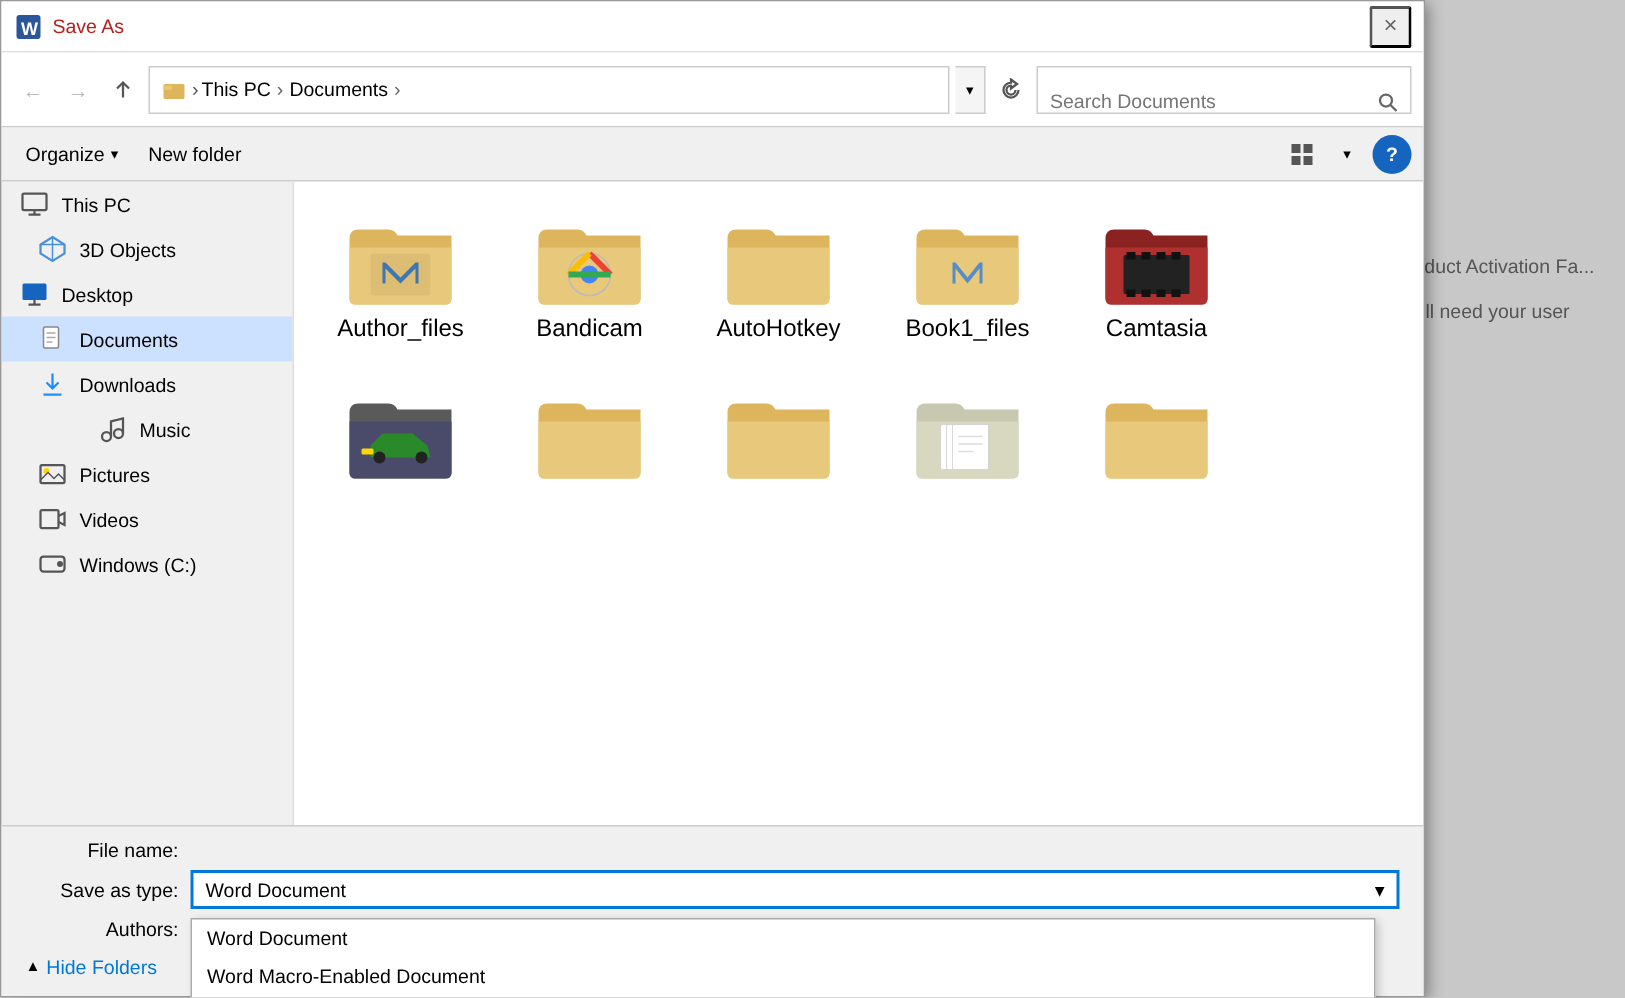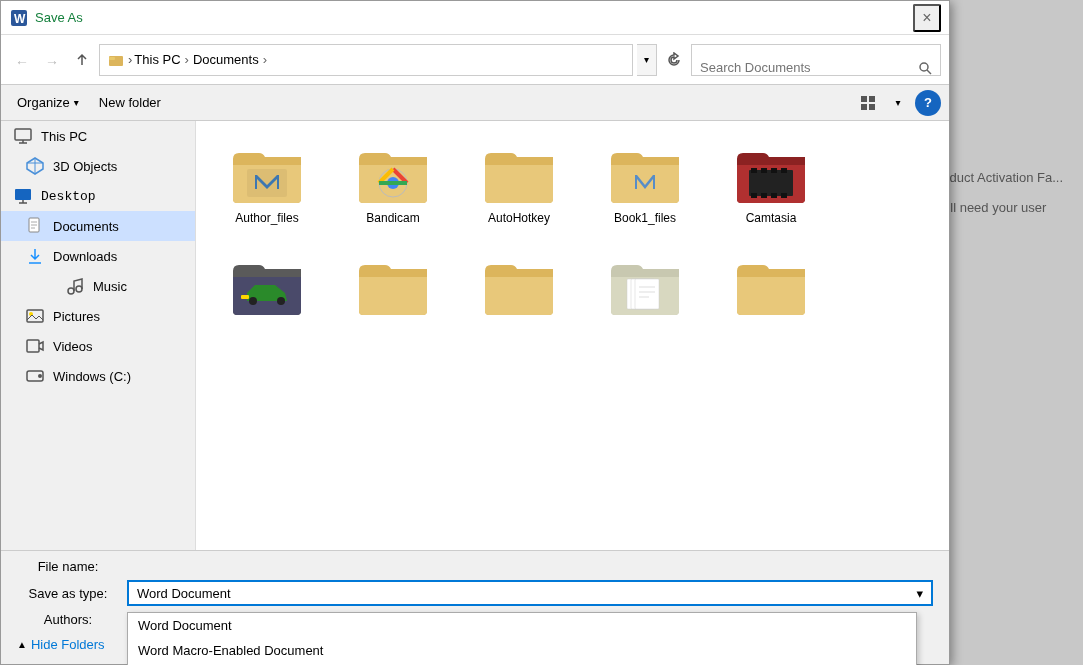--- a/index.html
+++ b/index.html
@@ -52,21 +52,21 @@
       border-bottom: 1px solid #ddd;
       flex-shrink: 0;
     }
     .title-bar-icon {
       width: 20px;
       height: 20px;
       margin-right: 6px;
     }
     .title-bar-title {
       font-size: 13px;
-      color: #15803d;
+      color: #b91c1c;
       flex: 1;
     }
     .title-bar-close {
       width: 28px;
       height: 28px;
       display: flex;
       align-items: center;
       justify-content: center;
       cursor: pointer;
       font-size: 16px;
@@ -262,41 +262,41 @@
       display: flex;
       flex-direction: column;
       align-items: center;
       padding: 8px;
       cursor: pointer;
       border-radius: 2px;
       gap: 6px;
     }
 
     .file-label {
-      font-size: 12px;
+      font-size: 16px;
       text-align: center;
       color: #000;
       word-break: break-word;
     }
 
     
     .bottom-form {
       background: #f0f0f0;
       border-top: 1px solid #ccc;
       padding: 8px 16px;
       flex-shrink: 0;
     }
     .form-row {
       display: flex;
       align-items: center;
       margin-bottom: 6px;
     }
     .form-label {
       width: 110px;
-      text-align: center;
+      text-align: right;
       font-size: 13px;
       padding-right: 8px;
       flex-shrink: 0;
     }
     .form-input {
       flex: 1;
       height: 26px;
       border: 1px solid #aaa;
       background: #fff;
       padding: 0 8px;
@@ -449,21 +449,21 @@
       </div>
 
       <div class="sidebar-item" style="padding-left:24px;">
         <svg class="sidebar-icon" viewBox="0 0 20 20">
           <path d="M10 2L18 7V13L10 18L2 13V7Z" fill="none" stroke="#4a90d9" stroke-width="1.5"></path>
           <path d="M10 2L10 18M2 7L18 7" stroke="#4a90d9" stroke-width="1"></path>
         </svg>
         <span>3D Objects</span>
       </div>
 
-      <div class="sidebar-item" style="font-family:Liberation Mono, monospace;">
+      <div class="sidebar-item" style="">
         <svg class="sidebar-icon" viewBox="0 0 20 20">
           <rect x="2" y="3" width="16" height="11" rx="1" fill="#1565c0"></rect>
           <line x1="6" y1="17" x2="14" y2="17" stroke="#555" stroke-width="1.5"></line>
           <line x1="10" y1="14" x2="10" y2="17" stroke="#555" stroke-width="1.5"></line>
         </svg>
         <span>Desktop</span>
       </div>
 
       <div class="sidebar-item active" style="padding-left:24px;">
         <svg class="sidebar-icon" viewBox="0 0 20 20">

